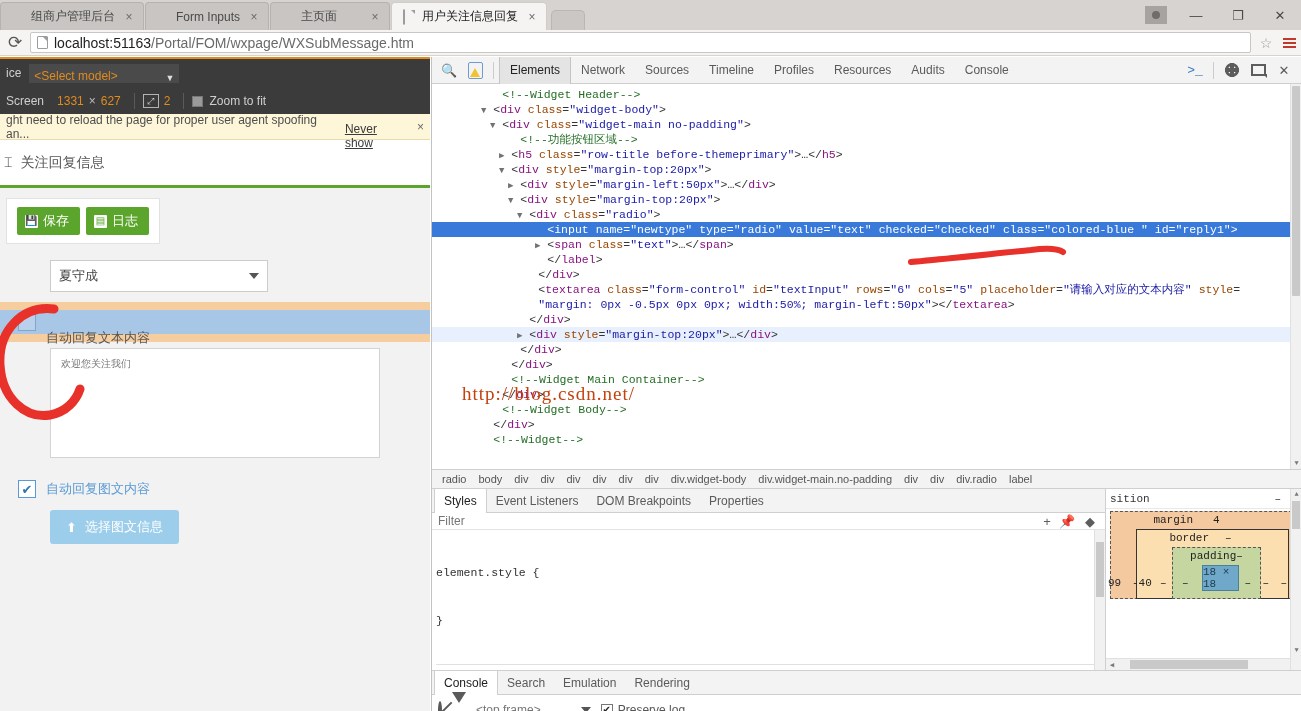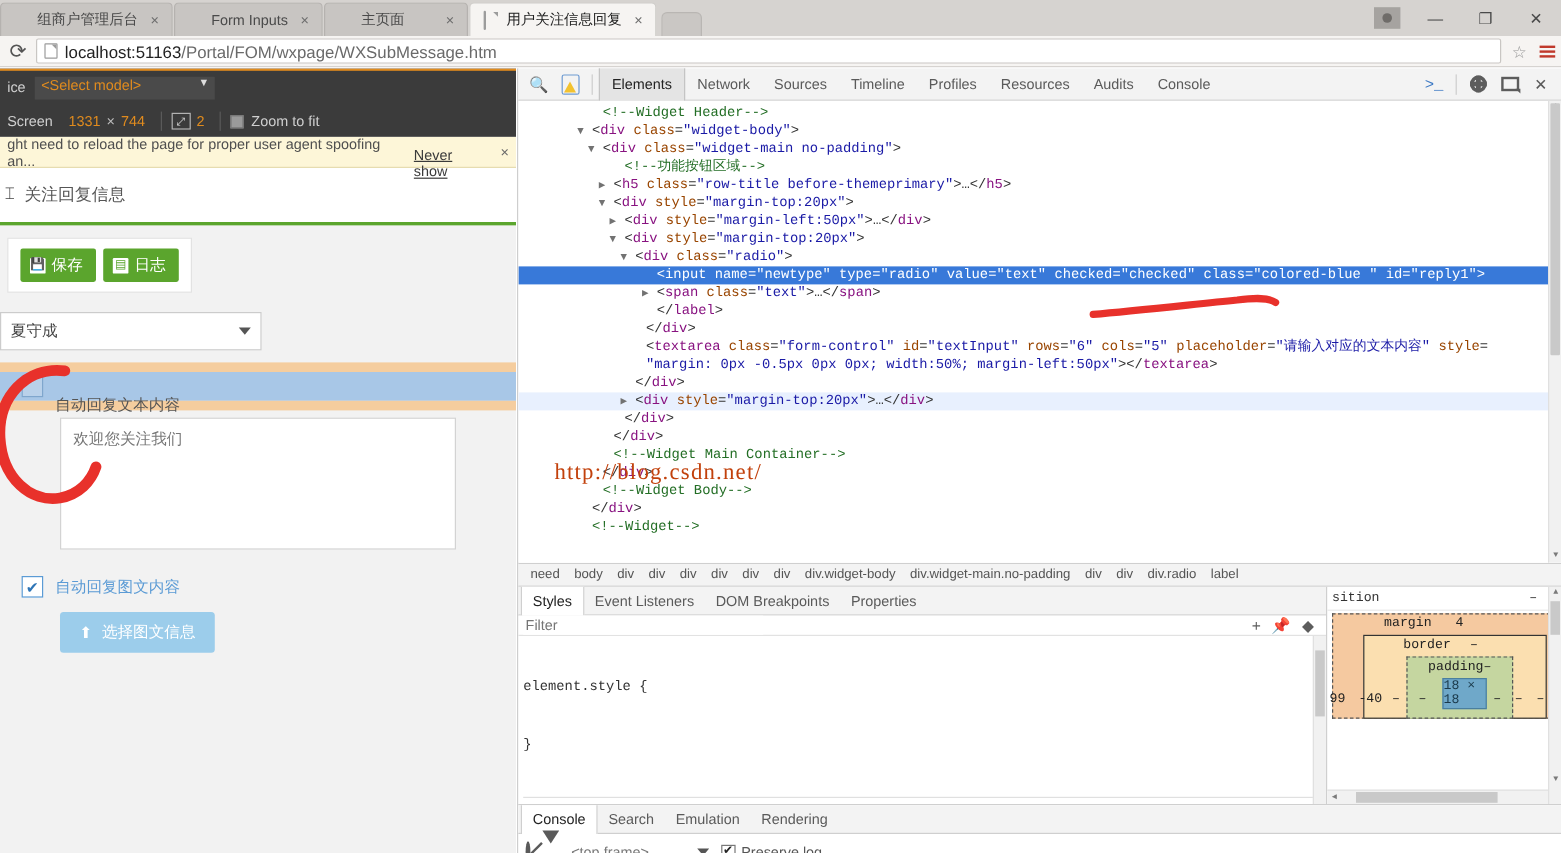--- a/index.html
+++ b/index.html
@@ -116,21 +116,21 @@
   .emu-bar {
     height: 57px; background: #3b3b3b; color: #ccc;
     border-top: 2px solid #e08b1e;
     font-size: 12px;
     position: relative;
   }
   .emu-row { display: flex; align-items: center; height: 28px; padding: 0 6px; }
   .emu-lbl { color: #cfcfcf; margin-right: 8px; }
   .emu-select {
     background: #4a4a4a; color: #e08b1e; height: 19px; min-width: 150px;
-    display: flex; align-items: flex-start; justify-content: space-between;
+    display: flex; align-items: flex-end; justify-content: space-between;
     padding: 0 5px; font-size: 12px;
   }
   .emu-select .cv { font-size: 9px; color: #ddd; }
   .emu-num { color: #e08b1e; margin: 12px 5px; }
   .emu-x { color: #bdbdbd; }
   .emu-sep { width: 1px; height: 16px; background: #5a5a5a; margin: 0 8px; }
   .emu-swap {
     width: 16px; height: 14px; border: 1px solid #b3b3b3; color: #ddd;
     font-size: 9px; display: flex; align-items: center; justify-content: center;
   }
@@ -164,21 +164,21 @@
     background: #5ba52d; color: #fff; font-size: 13px;
     padding: 5px 11px 5px 8px; display: inline-flex; align-items: center; gap: 5px;
     border-radius: 2px;
   }
   .gbtn .bi {
     width: 13px; height: 13px; background: #fff; color: #5ba52d;
     font-size: 10px; display: inline-flex; align-items: center; justify-content: center;
     border-radius: 1px; line-height: 1;
   }
   .form-area { margin-top: 16px; }
-  .selrow { }
+  .selrow { padding-left: 50px; }
   .selbox {
     width: 218px; height: 32px; background: #fff; border: 1px solid #ccc;
     display: flex; align-items: center; justify-content: space-between;
     padding: 0 8px; font-size: 13px; color: #444;
   }
   .selbox .caret {
     width: 0; height: 0; border-left: 5px solid transparent;
     border-right: 5px solid transparent; border-top: 6px solid #555;
   }
   .radio-row {
@@ -194,21 +194,21 @@
   .radio-row::before { top: -8px; }
   .radio-row::after { bottom: -8px; }
   .radio-box {
     width: 18px; height: 18px; border: 1px solid #7fa6cd; background: #b9d1ea;
     margin-right: 10px; flex: 0 0 18px;
   }
   .radio-row .rlabel { font-size: 13px; color: #555; position: relative; z-index: 2; margin-top: 32px; }
   .ta-wrap { margin-top: 14px; padding-left: 50px; }
   .ta {
     width: 330px; height: 110px; background: #fff; border: 1px solid #d3d3d3;
-    font-size: 13px; color: #777; padding: 8px 10px;
+    font-size: 10px; color: #777; padding: 8px 10px;
   }
   .chk-row { margin-top: 22px; display: flex; align-items: center; padding-left: 18px; }
   .chk-box {
     width: 18px; height: 18px; border: 1px solid #5b9bd5; background: #fff;
     margin-right: 10px; flex: 0 0 18px; color: #2e75b6; font-size: 13px;
     display: flex; align-items: center; justify-content: center; line-height: 1;
   }
   .chk-row .clabel { font-size: 13px; color: #5b9bd5; }
   .upl-wrap { margin-top: 12px; padding-left: 50px; }
   .upl-btn {
@@ -491,21 +491,21 @@
         <span class="emu-lbl">ice</span>
         <span class="emu-select">
           <span>&lt;Select model&gt;</span>
           <span class="cv">▼</span>
         </span>
       </div>
       <div class="emu-row">
         <span class="emu-lbl">Screen</span>
         <span class="emu-num">1331</span>
         <span class="emu-x">×</span>
-        <span class="emu-num">744</span>
+        <span class="emu-num">627</span>
         <span class="emu-sep"></span>
         <span class="emu-swap">⤢</span>
         <span class="emu-num">2</span>
         <span class="emu-sep"></span>
         <span class="emu-chk"></span>
         <span class="emu-lbl">Zoom to fit</span>
       </div>
     </div>
 
     <div class="warnbar">
@@ -627,21 +627,21 @@
         </div>
       <div class="watermark">http://blog.csdn.net/</div>
       <div class="dom-scroll">
         <div class="arr" style="top:0">▲</div>
         <div class="thumb"></div>
         <div class="arr" style="bottom:0">▼</div>
       </div>
     </div>
 
     <div class="crumbs" id="crumbs">
-        <span class="crumb">need</span>
+        <span class="crumb">radio</span>
         <span class="crumb">body</span>
         <span class="crumb">div</span>
         <span class="crumb">div</span>
         <span class="crumb">div</span>
         <span class="crumb">div</span>
         <span class="crumb">div</span>
         <span class="crumb">div</span>
         <span class="crumb">div.widget-body</span>
         <span class="crumb">div.widget-main.no-padding</span>
         <span class="crumb">div</span>

